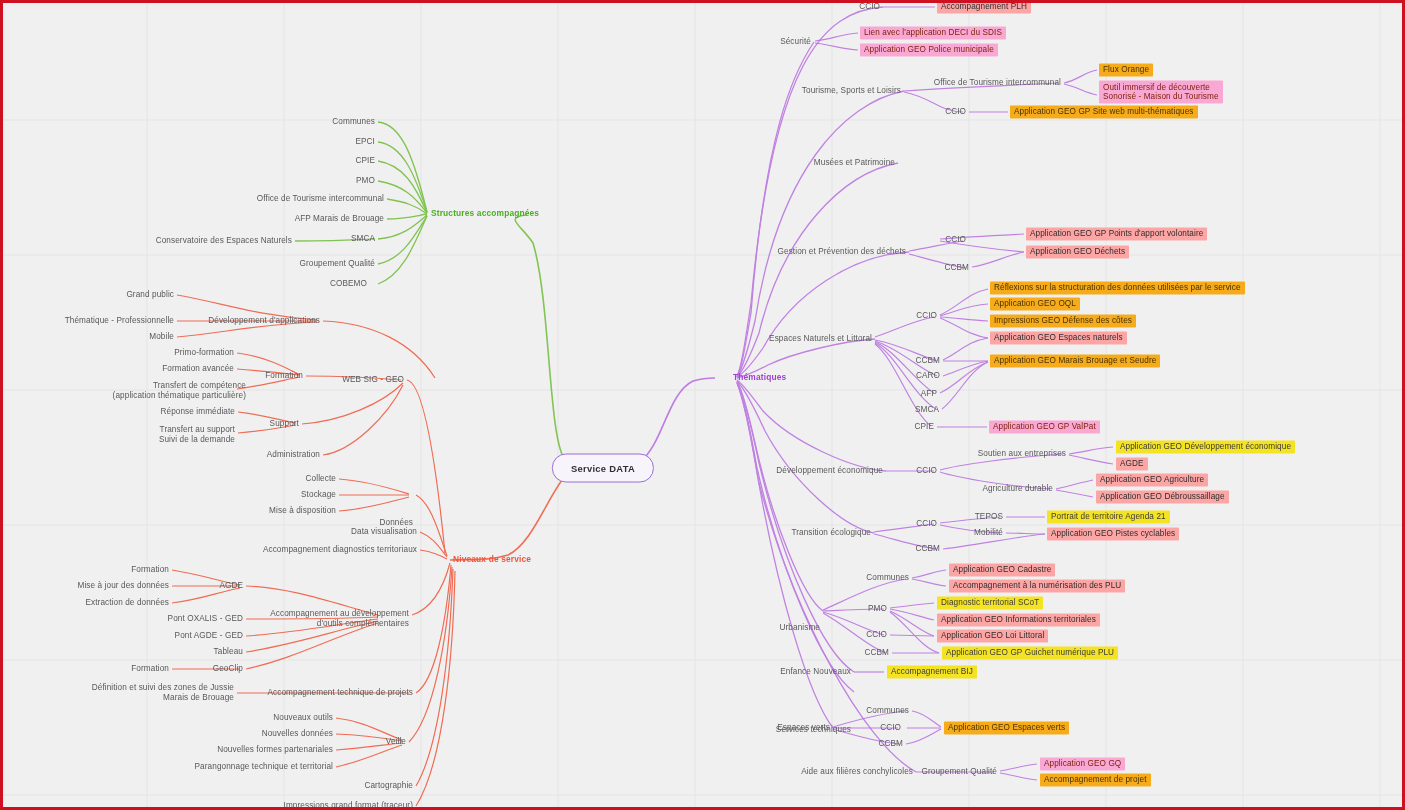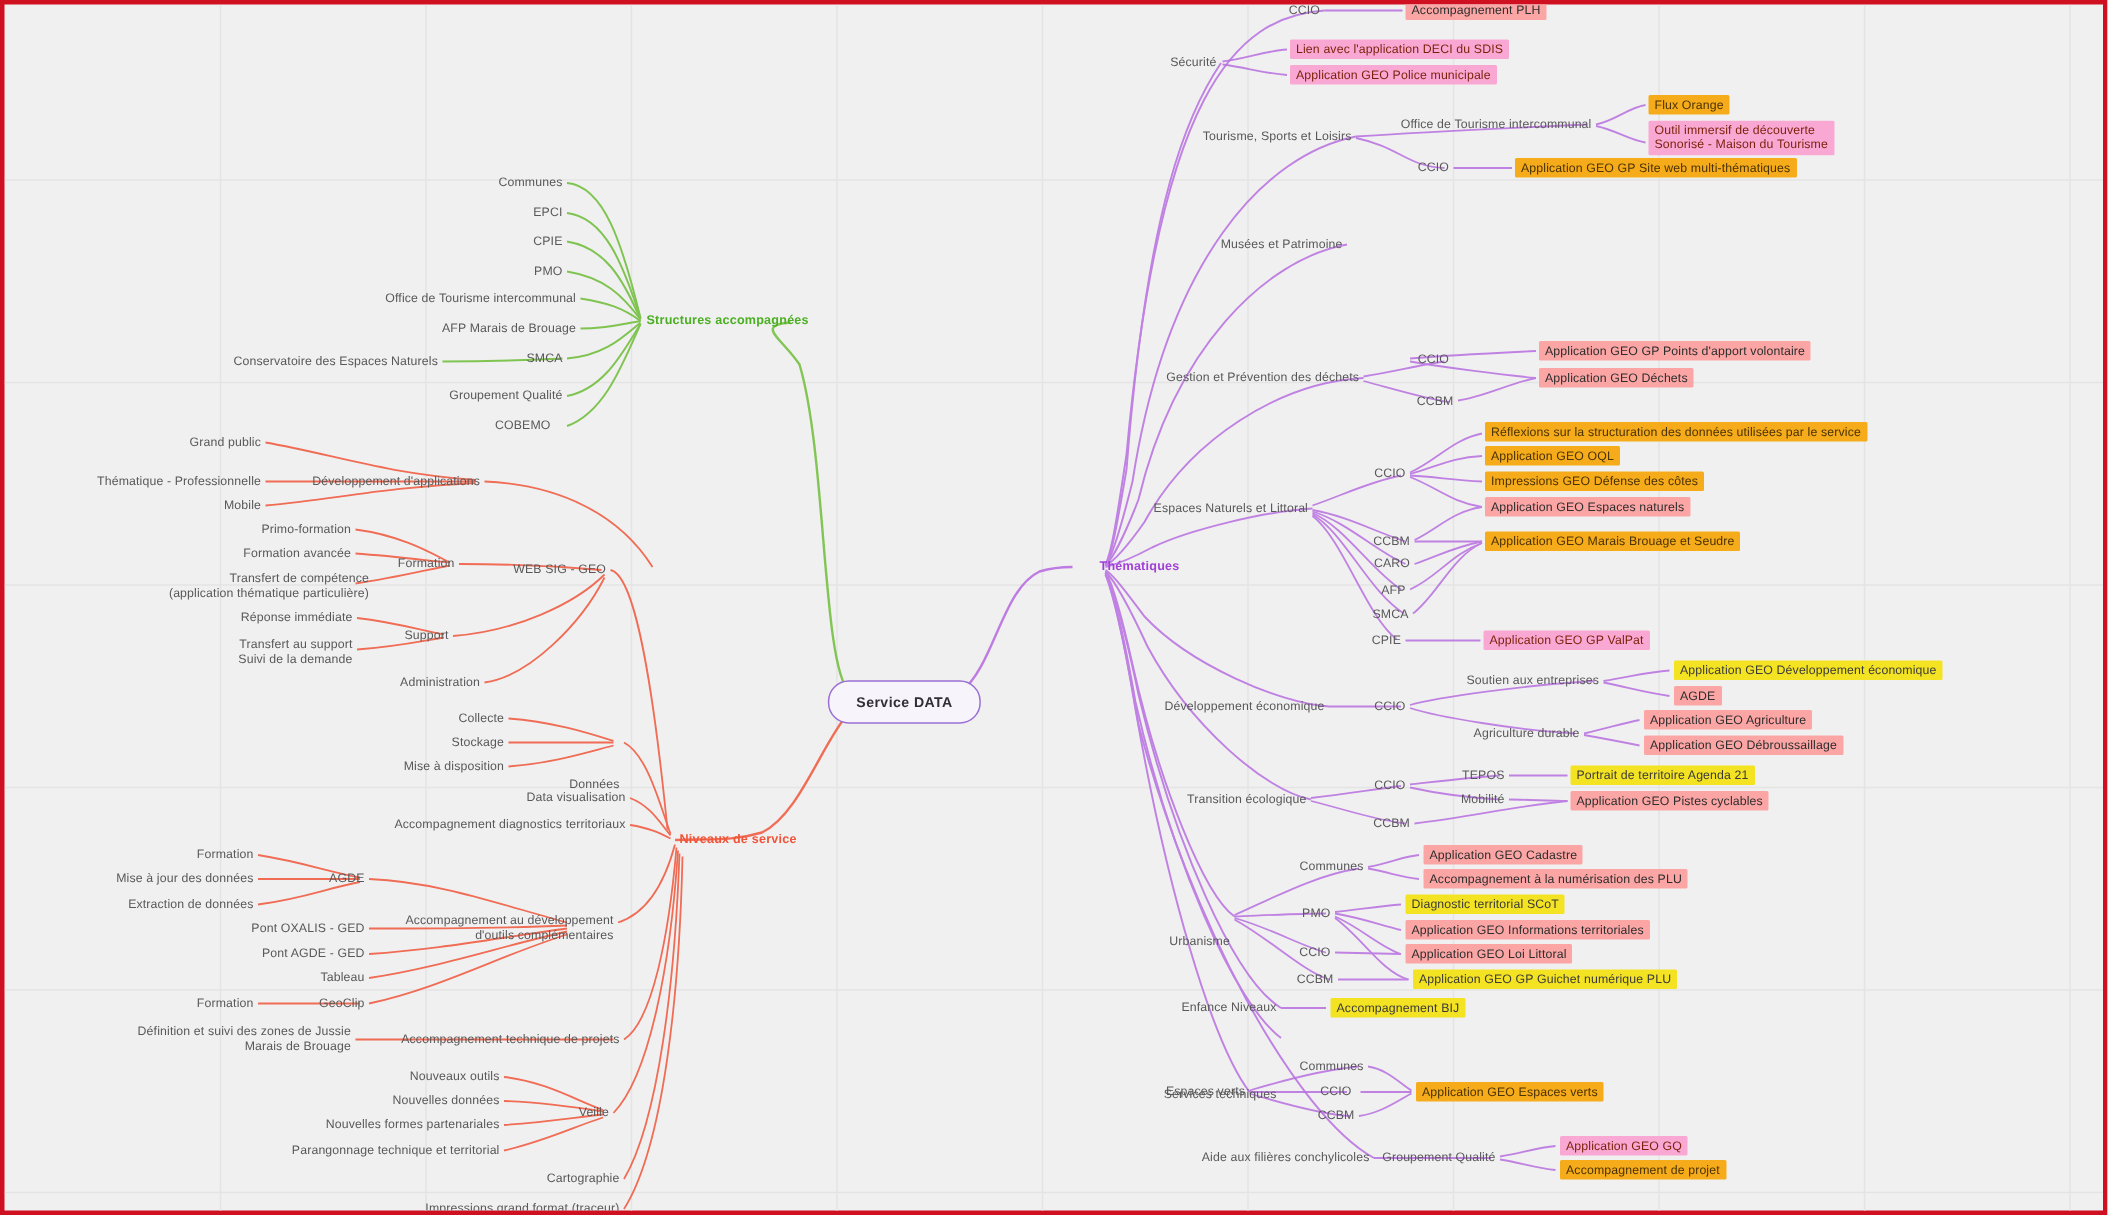--- a/index.html
+++ b/index.html
@@ -325,21 +325,21 @@
       <div class="node anchor-end" style="left: 868px; top: 530px;">Transition écologique</div>
       <div class="node anchor-end" style="left: 934px; top: 521px;">CCIO</div>
       <div class="node anchor-end" style="left: 937px; top: 546px;">CCBM</div>
       <div class="node anchor-end" style="left: 1000px; top: 514px;">TEPOS</div>
       <div class="node anchor-end" style="left: 1000px; top: 530px;">Mobilité</div>
       <div class="node anchor-end" style="left: 817px; top: 608px; margin-top: 17px;">Urbanisme</div>
       <div class="node anchor-end" style="left: 906px; top: 575px;">Communes</div>
       <div class="node anchor-end" style="left: 884px; top: 606px;">PMO</div>
       <div class="node anchor-end" style="left: 884px; top: 632px;">CCIO</div>
       <div class="node anchor-end" style="left: 886px; top: 650px;">CCBM</div>
-      <div class="node anchor-end" style="left: 848px; top: 669px;">Enfance Niveaux</div>
+      <div class="node anchor-end" style="left: 848px; top: 669px;">Enfance Nouveaux</div>
       <div class="node anchor-end" style="left: 848px; top: 727px;">Services techniques</div>
       <div class="node anchor-end" style="left: 827px; top: 725px;">Espaces verts</div>
       <div class="node anchor-end" style="left: 906px; top: 708px;">Communes</div>
       <div class="node anchor-end" style="left: 898px; top: 725px;">CCIO</div>
       <div class="node anchor-end" style="left: 900px; top: 741px;">CCBM</div>
       <div class="node anchor-end" style="left: 910px; top: 769px;">Aide aux filières conchylicoles</div>
       <div class="node anchor-end" style="left: 994px; top: 769px;">Groupement Qualité</div>
       <div class="node anchor-start leaf-box lb-green" style="left: 934px; top: 4px;">Accompagnement PLH</div>
       <div class="node anchor-start leaf-box lb-red" style="left: 857px; top: 30px;">Lien avec l'application DECI du SDIS</div>
       <div class="node anchor-start leaf-box lb-red" style="left: 857px; top: 47px;">Application GEO Police municipale</div>

